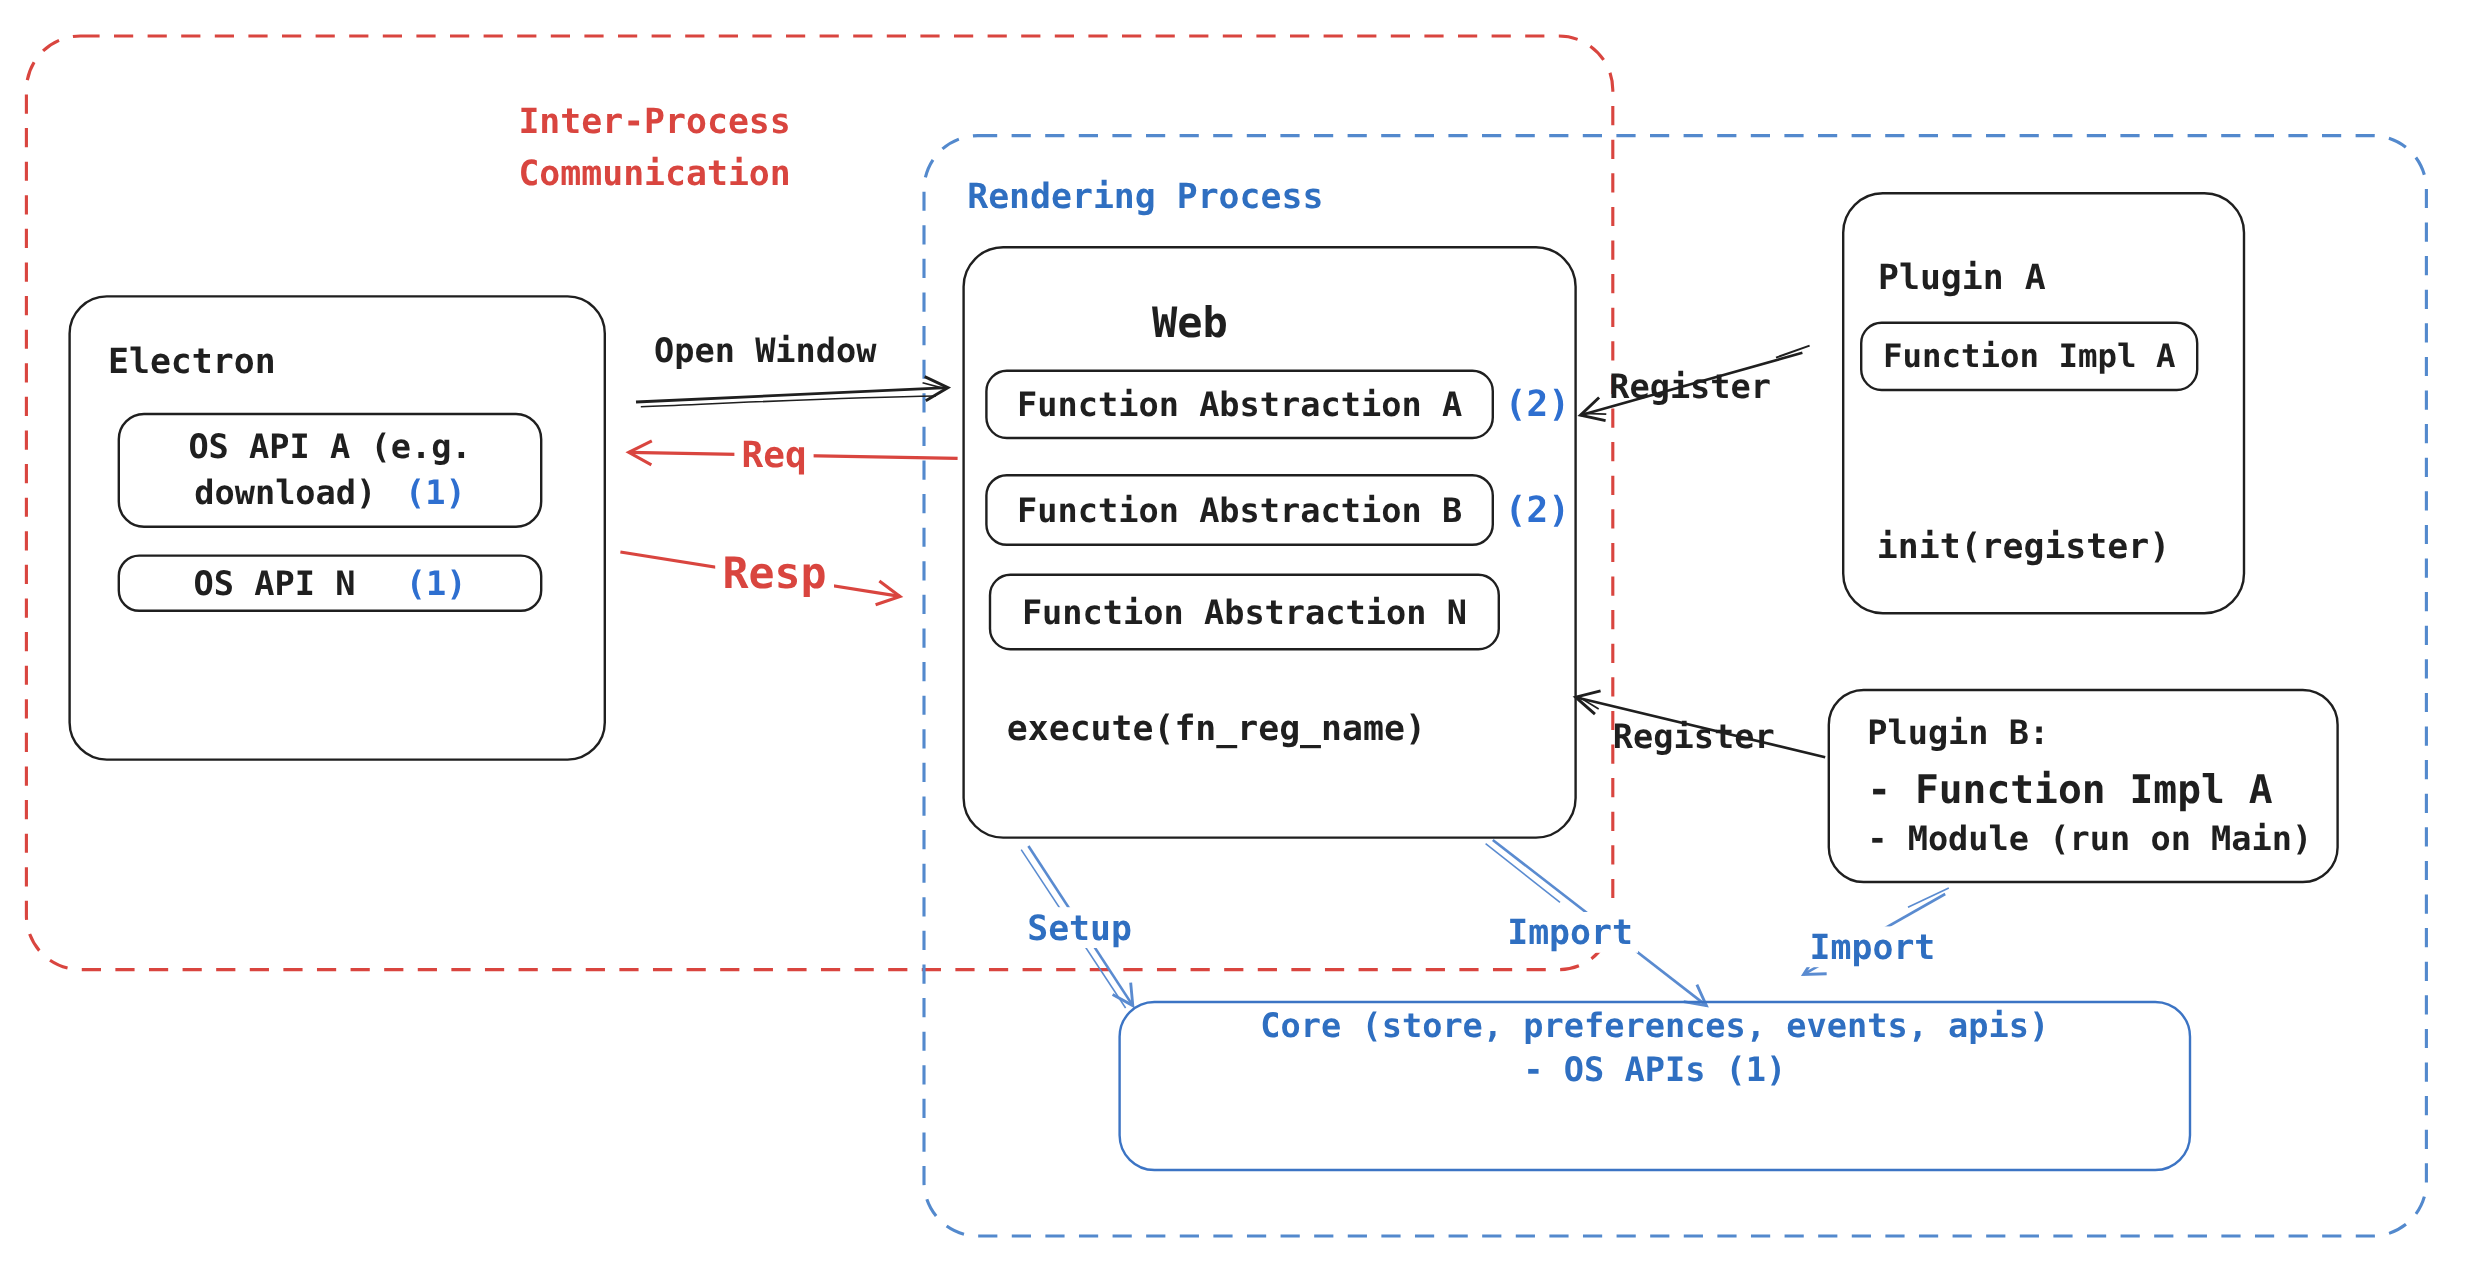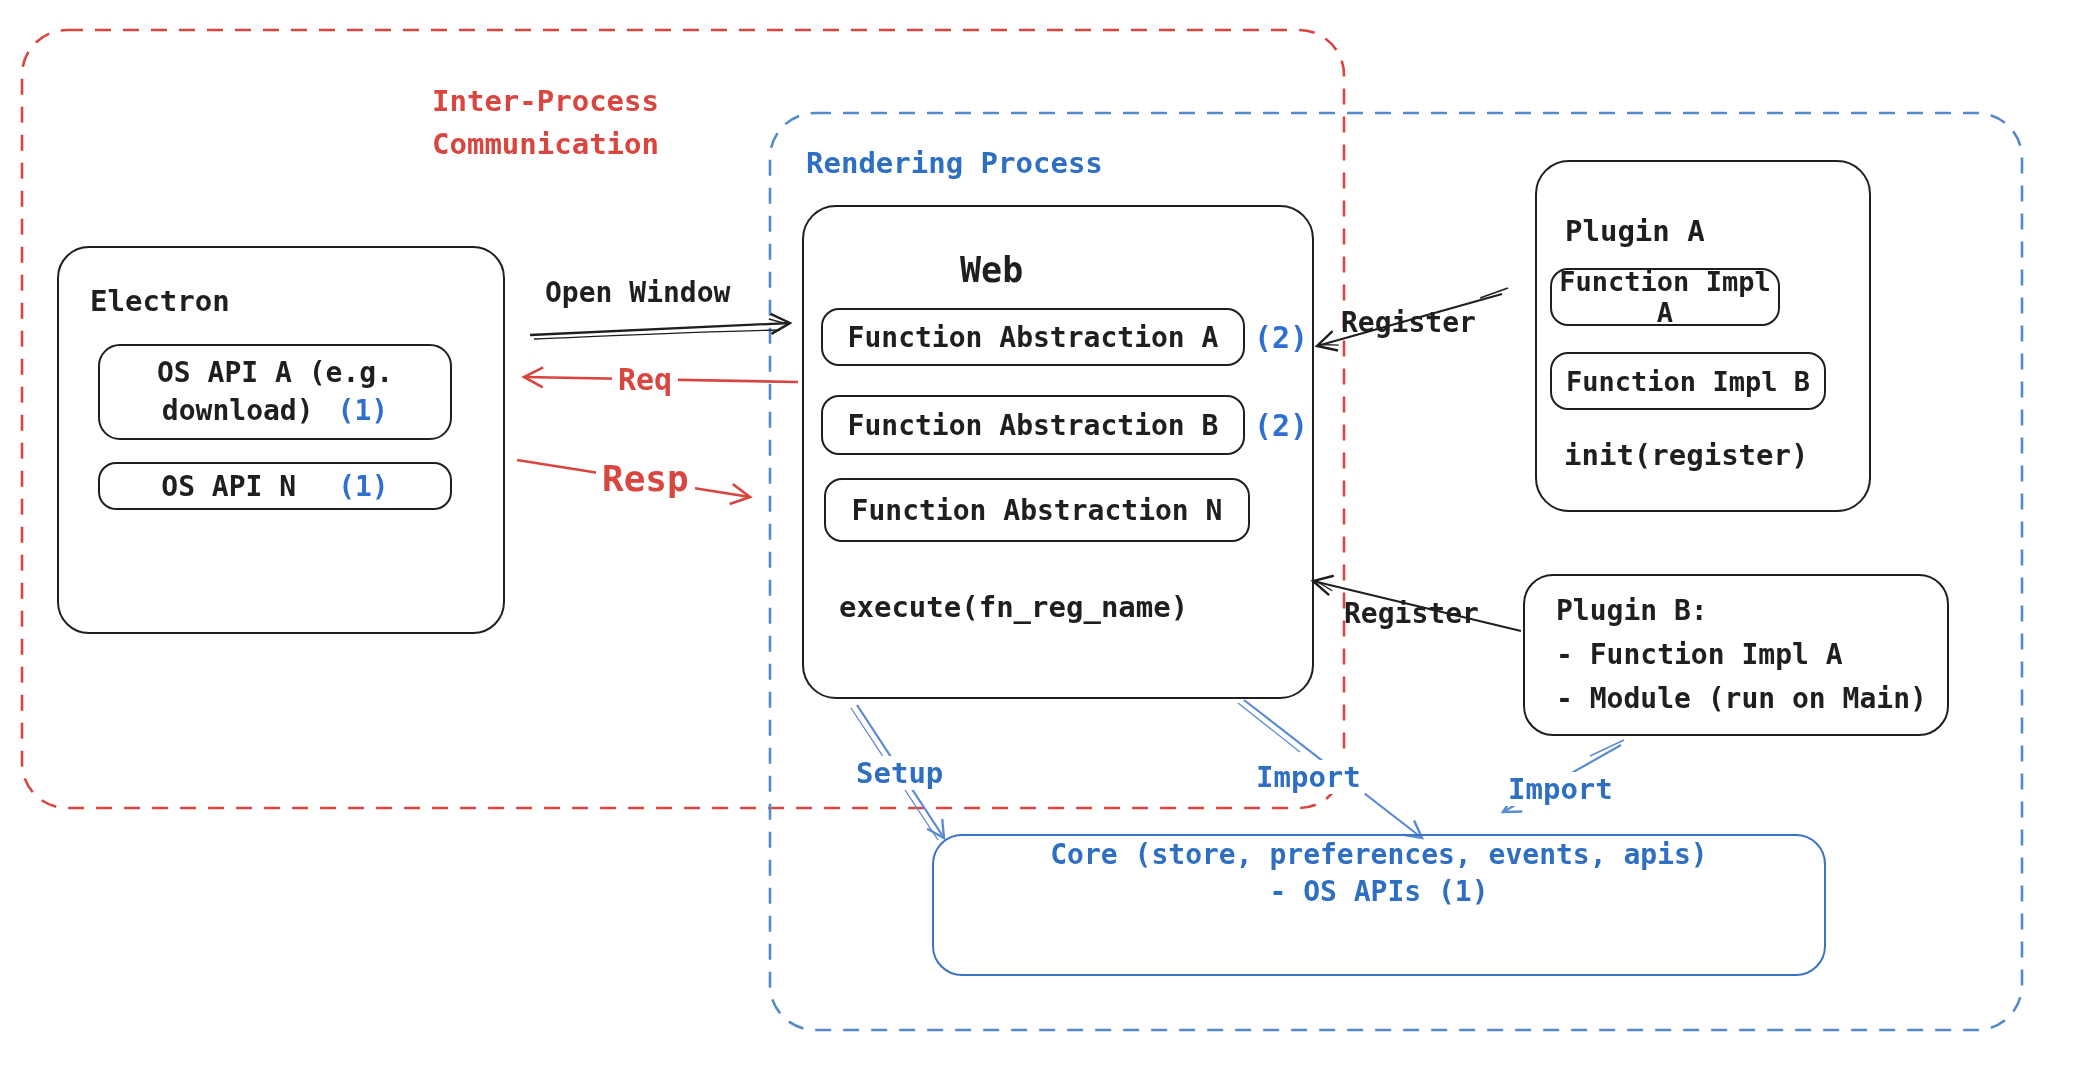--- a/index.html
+++ b/index.html
@@ -48,28 +48,28 @@
   .fn-a-box{left:821px;top:308px;width:424px;height:58px;border-radius:18px;font-size:28px;}
   .fn-b-box{left:821px;top:395px;width:424px;height:60px;border-radius:18px;font-size:28px;}
   .fn-n-box{left:824px;top:478px;width:426px;height:64px;border-radius:18px;font-size:28px;}
   .fn-a-badge{left:1254px;top:320px;font-size:30px;}
   .fn-b-badge{left:1254px;top:408px;font-size:30px;}
   .execute-label{left:839px;top:590px;font-size:29px;}
 
   
   .plugin-a-box{left:1535px;top:160px;width:336px;height:352px;border-radius:34px;}
   .plugin-a-title{left:1565px;top:214px;font-size:29px;}
-  .impl-a-box{left:1550px;top:268px;width:230px;height:58px;border-radius:18px;font-size:27px;}
+  .impl-a-box{left:1550px;top:268px;width:282px;height:58px;border-radius:18px;font-size:27px;}
   .impl-b-box{left:1550px;top:352px;width:276px;height:58px;border-radius:18px;font-size:27px;}
   .init-label{left:1564px;top:438px;font-size:29px;}
 
   
   .plugin-b-box{left:1523px;top:574px;width:426px;height:162px;border-radius:30px;}
   .plugin-b-title{left:1556px;top:594px;font-size:28px;}
-  .plugin-b-item1{left:1556px;top:638px;font-size:28px;}
+  .plugin-b-item1{left:1556px;top:638px;font-size:33px;}
   .plugin-b-item2{left:1556px;top:682px;font-size:28px;}
 
   
   .core-box{left:932px;top:834px;width:894px;height:142px;border-radius:30px;
     border:2px solid var(--core-border);color:var(--blue);
     font-size:28px;line-height:37px;text-align:center;}
 
   
   .open-window-label{left:545px;top:276px;font-size:28px;}
   .req-label{left:612px;top:362px;color:var(--red);font-size:30px;background:var(--bg);padding:0 6px;}
@@ -152,23 +152,20 @@
   <div class="abs box sub fn-n-box">
       <span>Function Abstraction N</span>
     </div>
   <div class="lbl execute-label">execute(fn_reg_name)</div>
 
   <div class="abs box plugin-a-box"></div>
   <div class="lbl plugin-a-title">Plugin A</div>
   <div class="abs box sub impl-a-box">
       <span>Function Impl A</span>
     </div>
-  <div class="abs box sub impl-b-box">
-      <span>Function Impl B</span>
-    </div>
   <div class="lbl init-label">init(register)</div>
 
   <div class="abs box plugin-b-box"></div>
   <div class="lbl plugin-b-title">Plugin B:</div>
   <div class="lbl plugin-b-item1">- Function Impl A</div>
   <div class="lbl plugin-b-item2">- Module (run on Main)</div>
 
   <div class="abs box core-box">
     <div>Core (store, preferences, events, apis)</div>
     <div>- OS APIs (1)</div>

